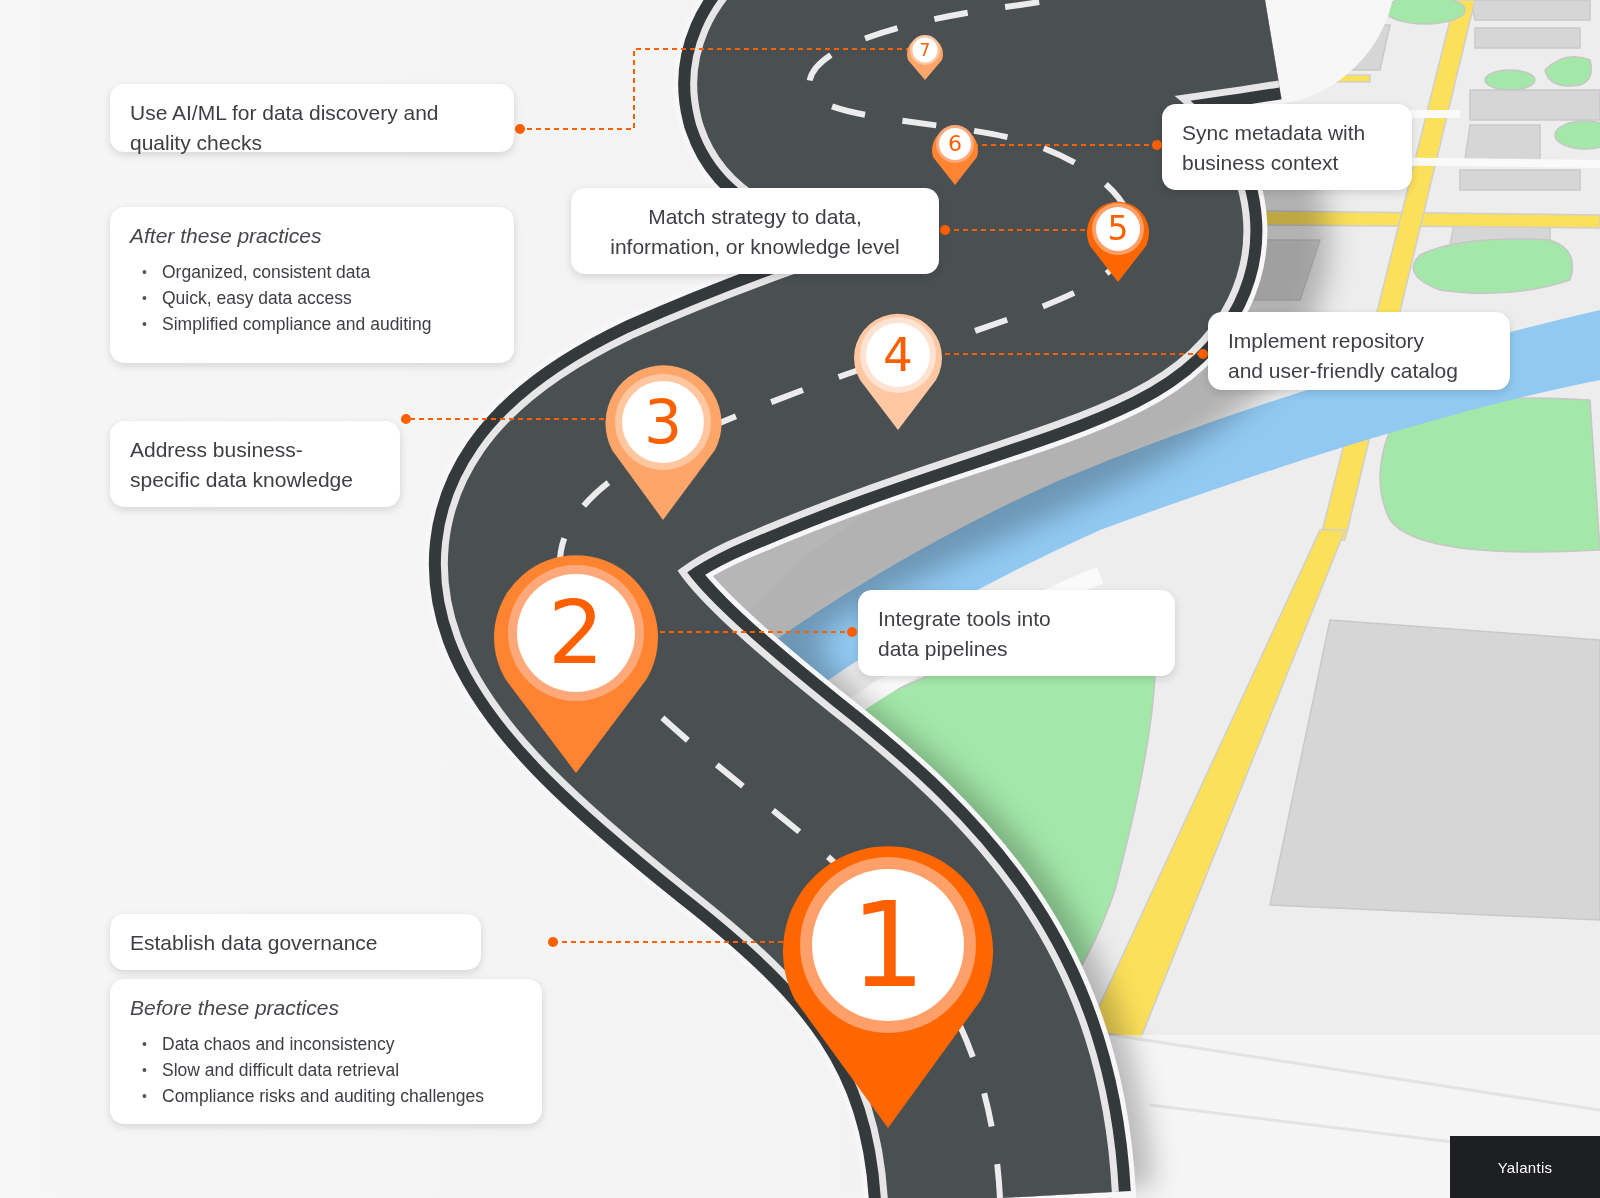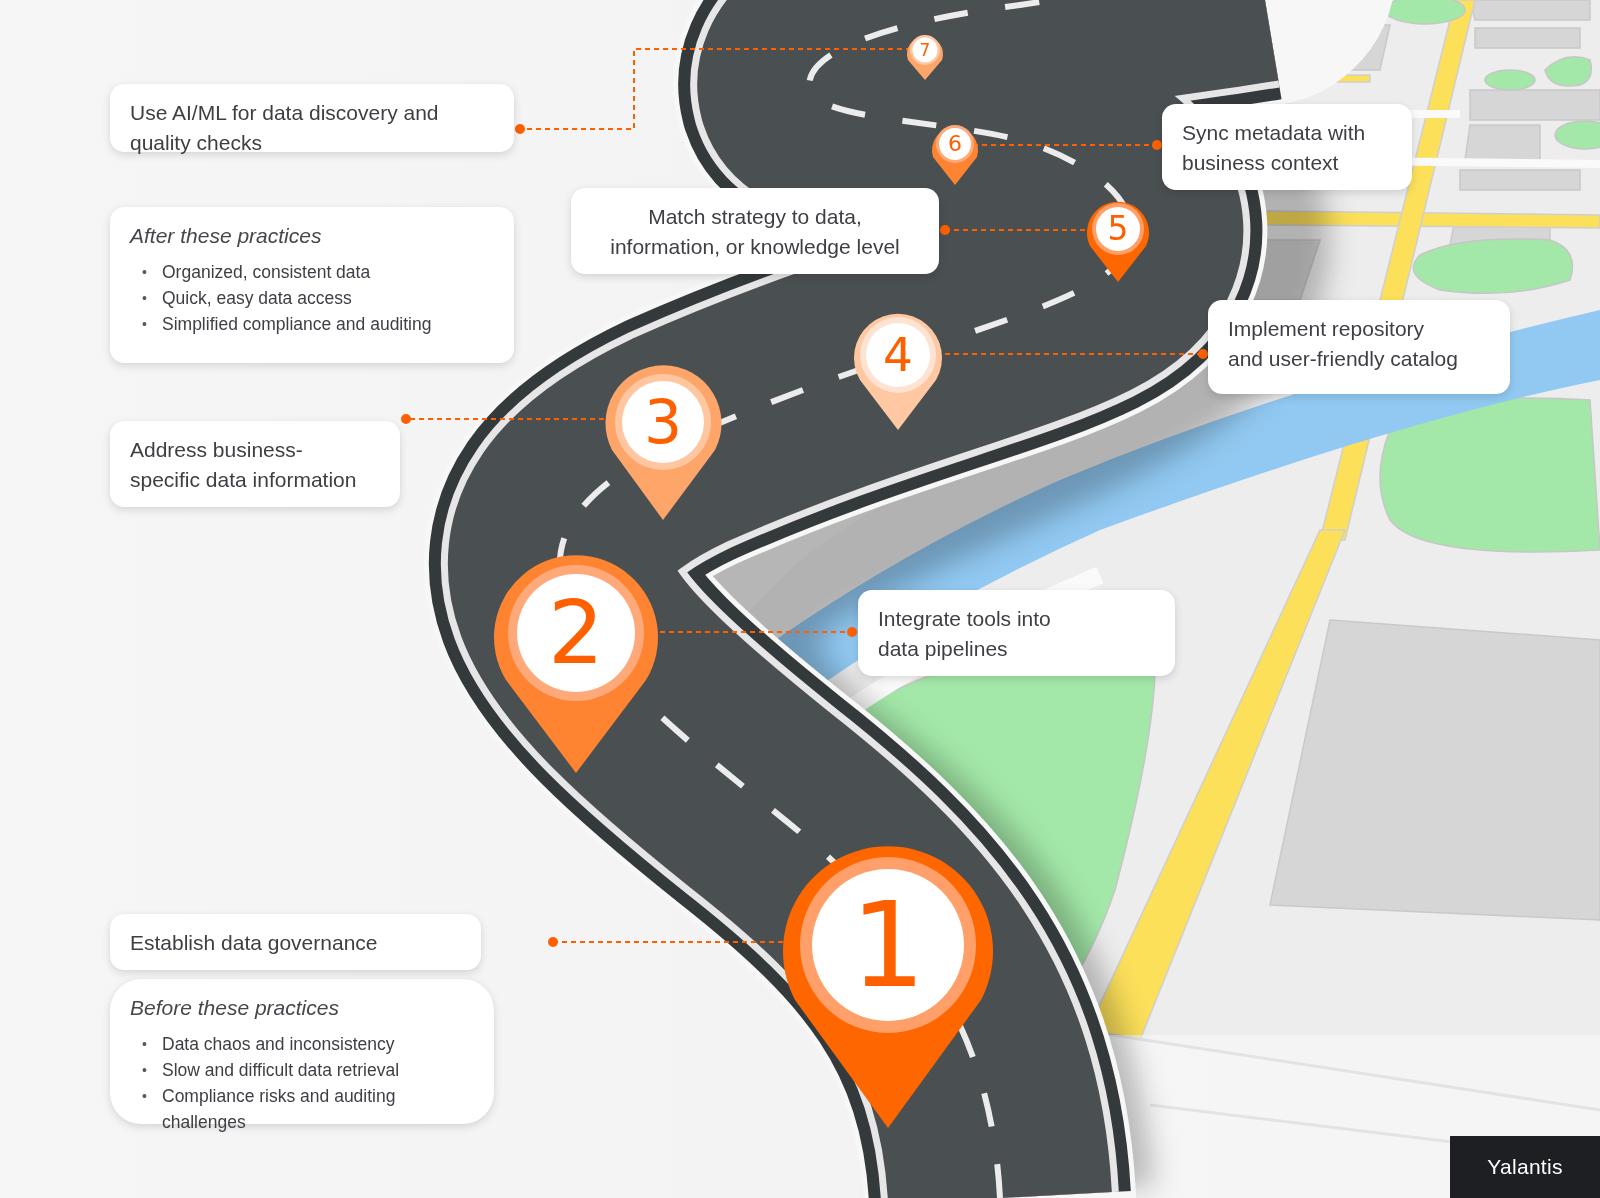--- a/index.html
+++ b/index.html
@@ -22,21 +22,21 @@
   .card li { font-size:17.5px; line-height:26px; position:relative; padding-left:20px; }
   .card li::before { content:"•"; position:absolute; left:0; top:0; font-size:14px; color:#55575c; }
   .pin { position:absolute; }
   .pin-num {
     position:absolute; left:0; right:0; text-align:center;
     font-family:"DejaVu Sans", sans-serif; color:#fe6000; font-weight:normal;
   }
   .brand {
     position:absolute; left:1450px; top:1136px; width:150px; height:62px;
     background:#1e1f23; color:#fff; display:flex; align-items:center; justify-content:center;
-    font-size:21px; letter-spacing:0.3px;
+    font-size:15px; letter-spacing:0.3px;
   }
 </style>
 </head>
 <body>
 
 <svg id="scene" viewBox="0 0 1600 1198" xmlns="http://www.w3.org/2000/svg">
   <defs>
     <filter id="shadow" x="-20%" y="-20%" width="140%" height="140%">
       <feGaussianBlur stdDeviation="14"></feGaussianBlur>
     </filter>
@@ -211,40 +211,40 @@
 <div class="card" style="left:571px; top:188px; width:368px; height:86px;text-align:center;">
   <div>Match strategy to data,</div>
   <div>information, or knowledge level</div>
 </div>
 
 <div class="card" style="left:1162px; top:104px; width:250px; height:86px;">
   <div>Sync metadata with</div>
   <div>business context</div>
 </div>
 
-<div class="card" style="left:1208px; top:300px; width:302px; height:94px;padding-left:20px;">
+<div class="card" style="left:1208px; top:312px; width:302px; height:78px;padding-left:20px;">
   <div>Implement repository</div>
   <div>and user-friendly catalog</div>
 </div>
 
 <div class="card" style="left:110px; top:378px; width:290px; height:86px;margin-top:43px;">
   <div>Address business-</div>
-  <div>specific data information</div>
+  <div>specific data knowledge</div>
 </div>
 
 <div class="card" style="left:858px; top:590px; width:317px; height:86px;">
   <div>Integrate tools into</div>
   <div>data pipelines</div>
 </div>
 
 <div class="card" style="left:110px; top:914px; width:371px; height:56px;">
   <div>Establish data governance</div>
 </div>
 
-<div class="card sub" style="left:110px; top:979px; width:384px; height:145px;border-radius:31px;">
+<div class="card sub" style="left:110px; top:979px; width:432px; height:145px;">
   <div class="sub-title">Before these practices</div>
   <ul>
     <li>Data chaos and inconsistency</li>
     <li>Slow and difficult data retrieval</li>
     <li>Compliance risks and auditing challenges</li>
   </ul>
 </div>
 
 <div class="brand">
   <span>Yalantis</span>

